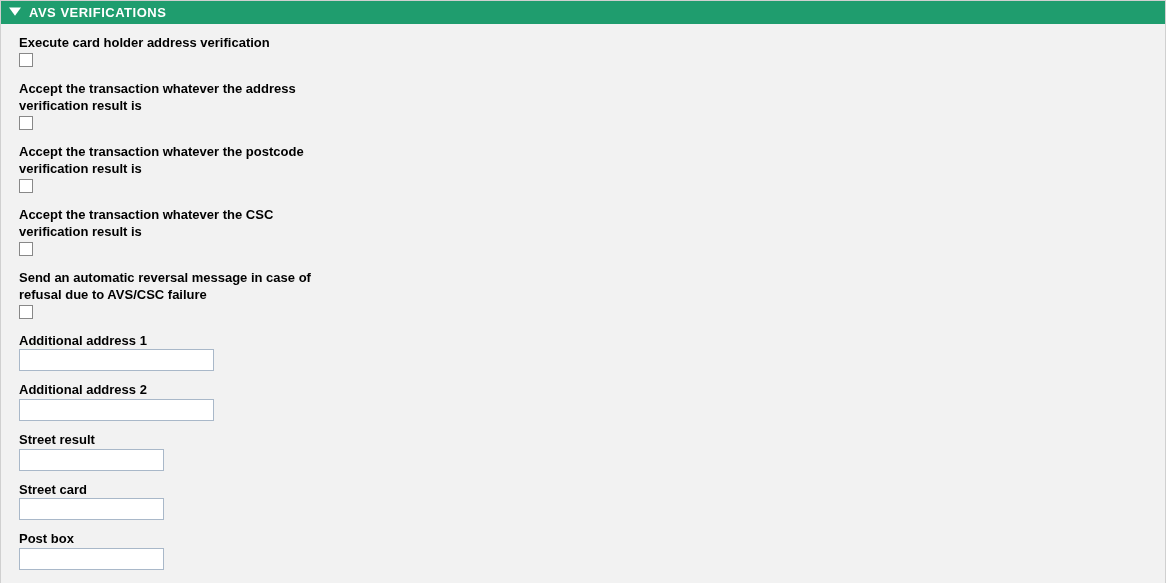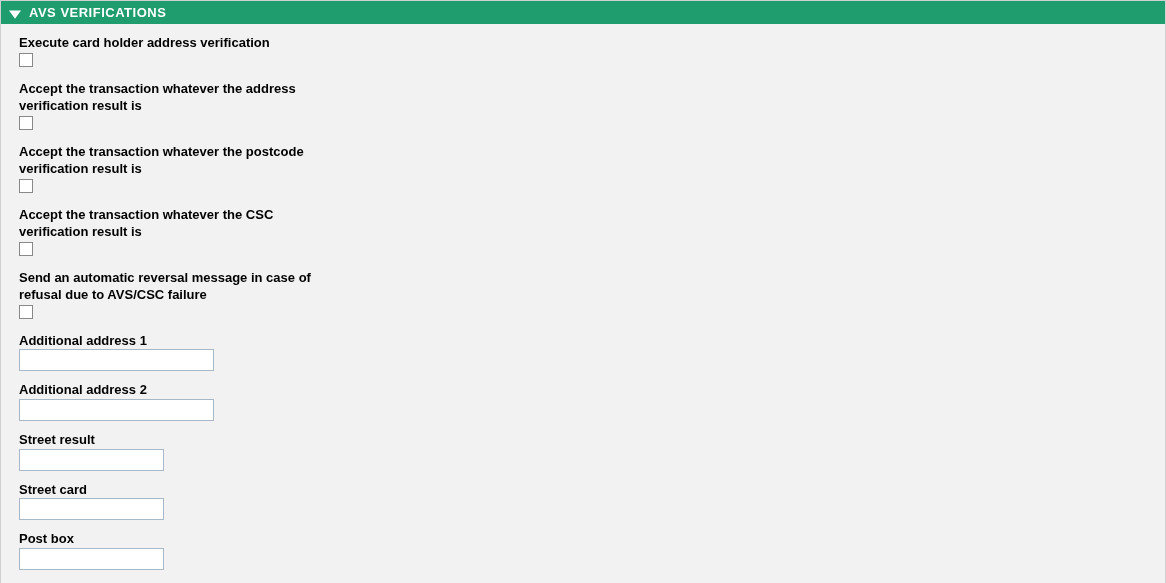--- a/index.html
+++ b/index.html
@@ -17,21 +17,21 @@
       border: 1px solid #d0d0d0;
       background: #f2f2f2;
     }
     .panel-header {
       background: #1f9d6e;
       color: #ffffff;
       padding: 4px 8px;
       font-weight: bold;
       font-size: 13px;
       display: flex;
-      align-items: flex-end;
+      align-items: flex-start;
       letter-spacing: 0.5px;
     }
     .collapse-icon {
       display: inline-flex;
       margin-right: 8px;
       align-items: center;
     }
     .collapse-icon svg {
       width: 12px;
       height: 12px;

